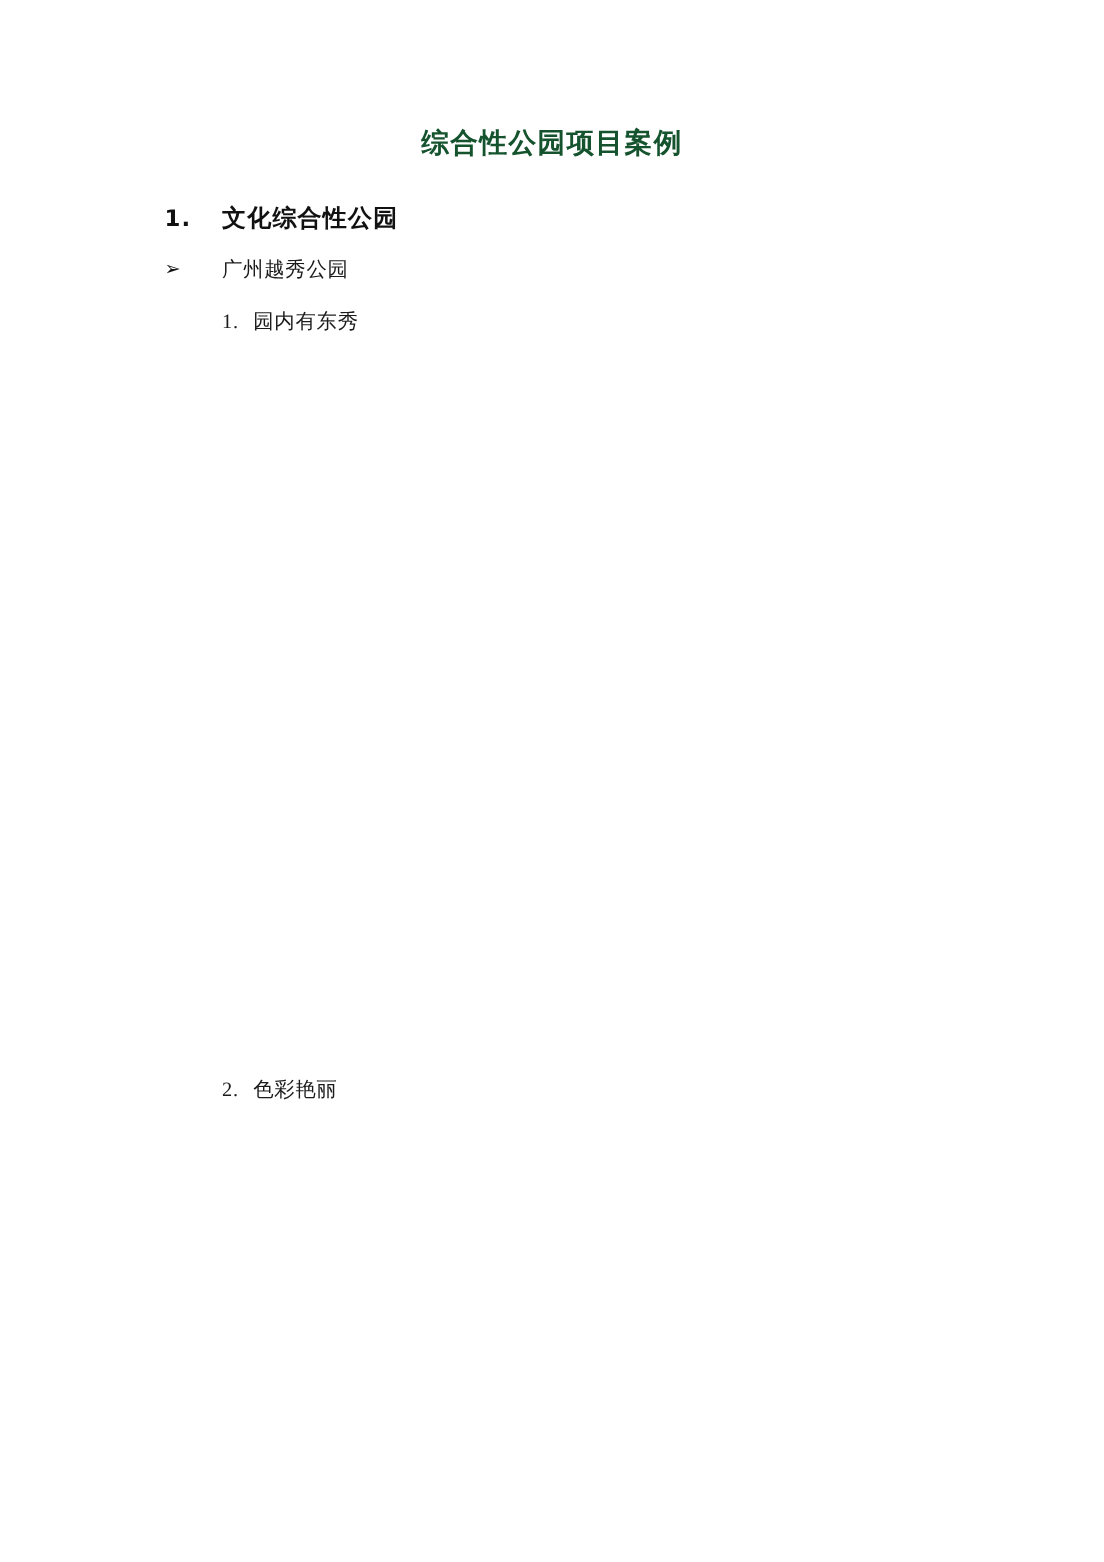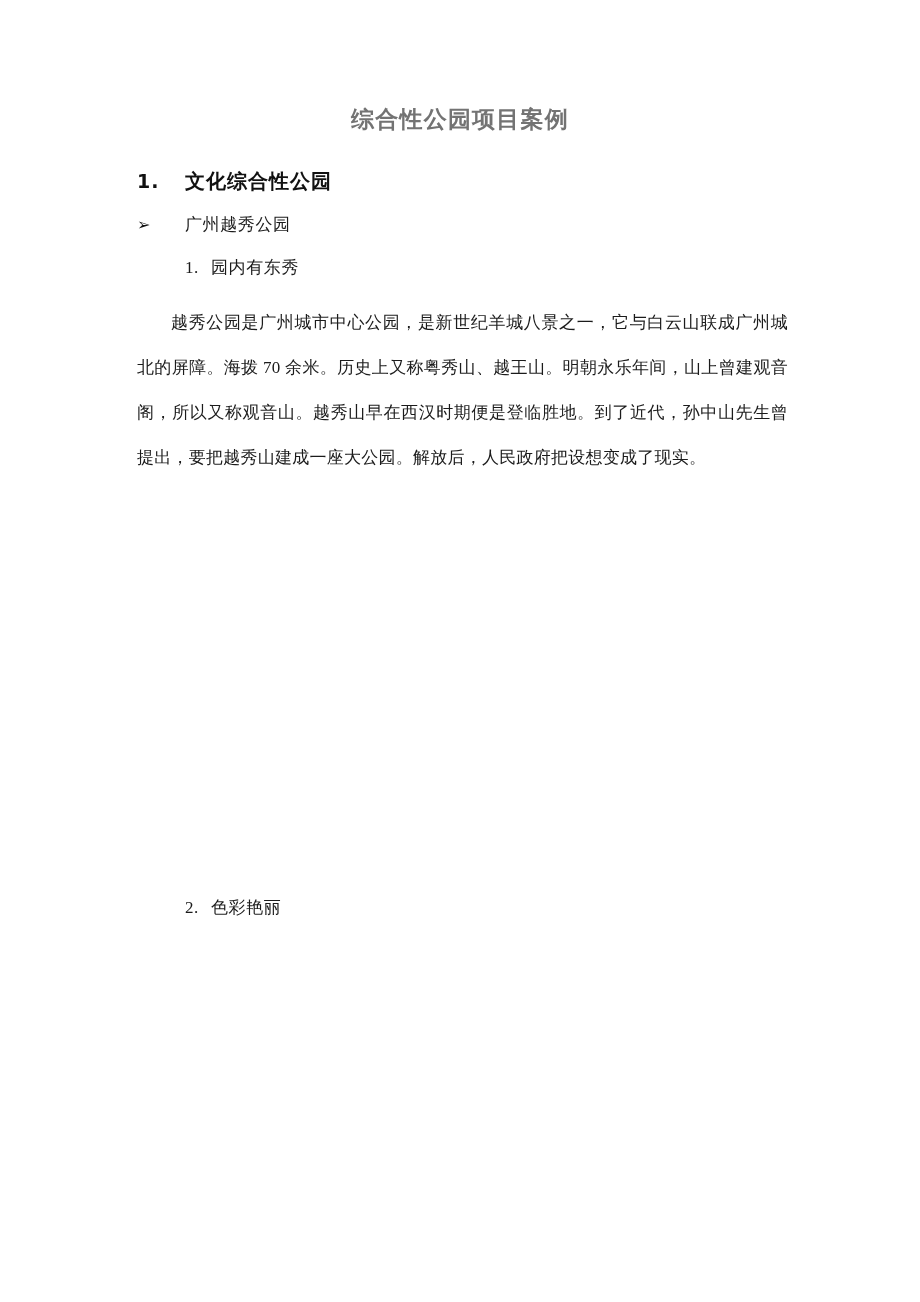--- a/index.html
+++ b/index.html
@@ -29,21 +29,21 @@
   .doc-title {
     position: absolute;
     left: 0;
     top: 104px;
     width: 920px;
     text-align: center;
     font-family: "DejaVu Sans", "Liberation Sans", sans-serif;
     font-weight: 700;
     font-size: 23px;
     letter-spacing: 1.2px;
-    color: #737373;
+    color: #14532d;
   }
 
   
   .h1-row {
     position: absolute;
     left: 137px;
     top: 168px;
     display: flex;
     align-items: baseline;
     font-family: "DejaVu Sans", "Liberation Sans", sans-serif;
@@ -130,21 +130,20 @@
   <div class="bullet-row">
     <span class="bullet-glyph">➢</span>
     <span>广州越秀公园</span>
   </div>
 
   <div class="h2-row" id="h2-1">
     <span class="h2-num">1.</span>
     <span>园内有东秀</span>
   </div>
 
-  <p class="para" id="para-1">越秀公园是广州城市中心公园，是新世纪羊城八景之一，它与白云山联成广州城北的屏障。海拨 70 余米。历史上又称粤秀山、越王山。明朝永乐年间，山上曾建观音阁，所以又称观音山。越秀山早在西汉时期便是登临胜地。到了近代，孙中山先生曾提出，要把越秀山建成一座大公园。解放后，人民政府把设想变成了现实。</p>
 
 
 
   <div class="h2-row" id="h2-2">
     <span class="h2-num">2.</span>
     <span>色彩艳丽</span>
   </div>
 
 
 </div>

